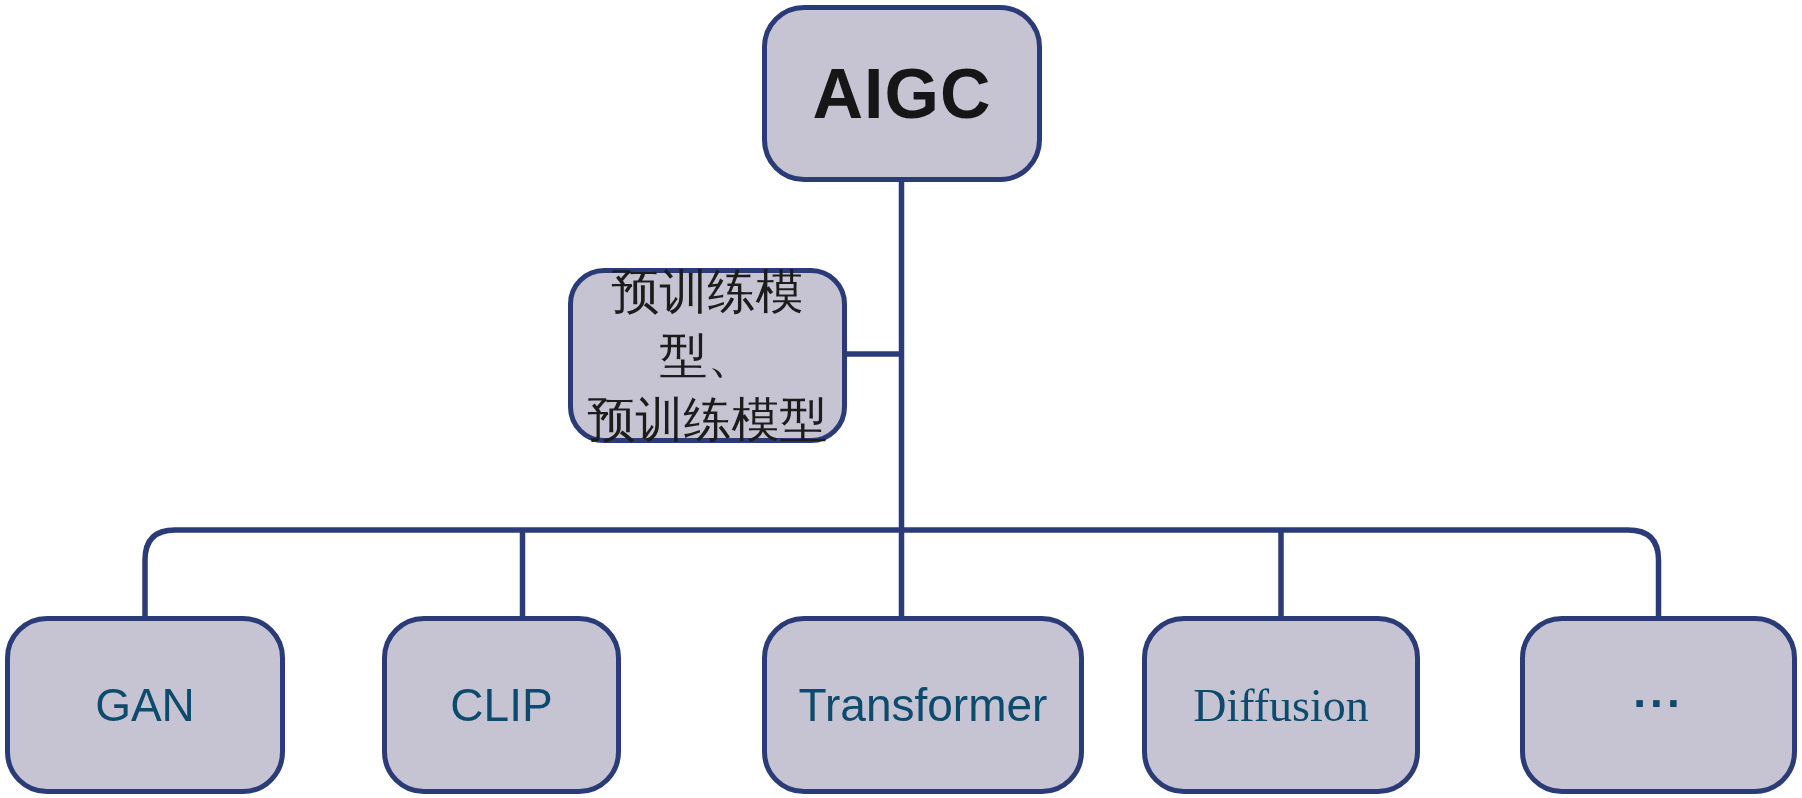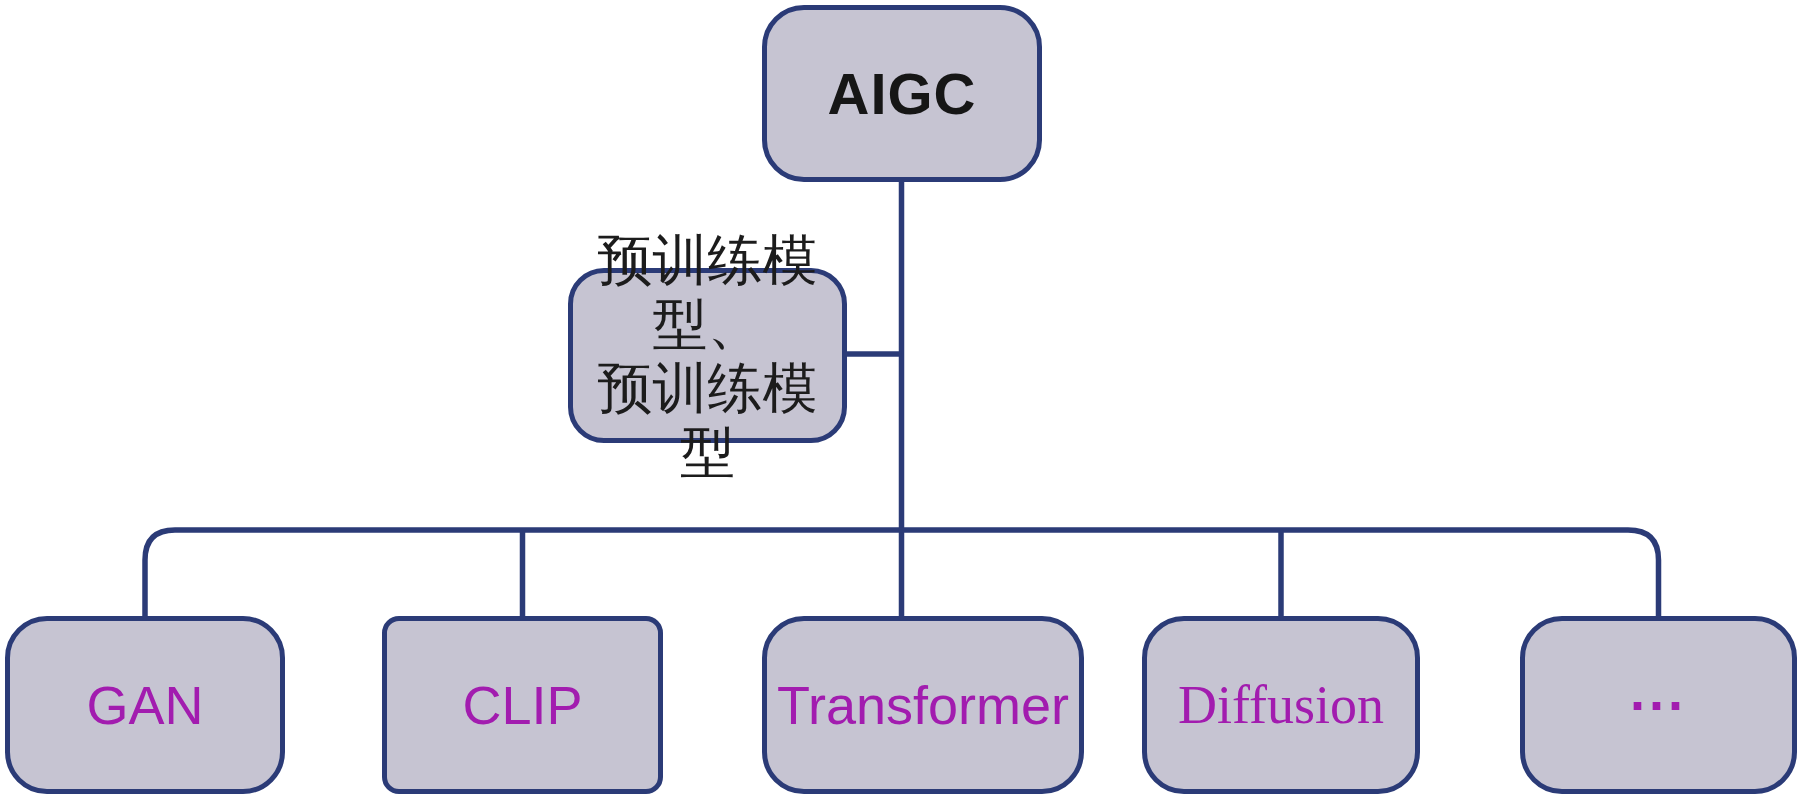--- a/index.html
+++ b/index.html
@@ -37,46 +37,46 @@
     align-items: center;
     justify-content: center;
     text-align: center;
     color: #1c1c1c;
   }
   .node-root {
     left: 762px; top: 5px;
     width: 280px; height: 177px;
   }
   .node-root .label {
-    font-size: 58px;
+    font-size: 70px;
     font-weight: 700;
     letter-spacing: 1px;
     color: #161616;
   }
   .node-annotation {
     left: 568px; top: 268px;
     width: 279px; height: 175px;
     border-radius: 36px;
   }
   .node-annotation .label {
-    font-size: 55px;
+    font-size: 48px;
     line-height: 64px;
     font-weight: 400;
   }
   .node-child {
     top: 616px;
     height: 178px;
   }
   .node-child .label {
-    font-size: 54px;
+    font-size: 46px;
     font-weight: 400;
-    color: #a21caf;
+    color: #0c4a6e;
   }
   .node-gan         { left: 5px;    width: 280px; }
-  .node-clip        { left: 382px;  width: 281px; border-radius: 17px; }
+  .node-clip        { left: 382px;  width: 239px; }
   .node-transformer { left: 762px;  width: 322px; }
   .node-diffusion   { left: 1142px; width: 278px; font-family: Liberation Serif, serif; }
   .node-more        { left: 1520px; width: 277px; }
   .node-more .label {
     font-weight: 700;
     letter-spacing: 4px;
     transform: translateY(-14px);
   }
 </style>
 </head>

